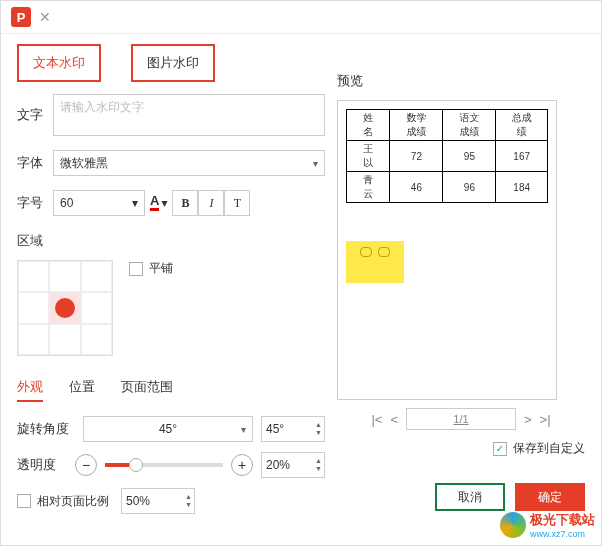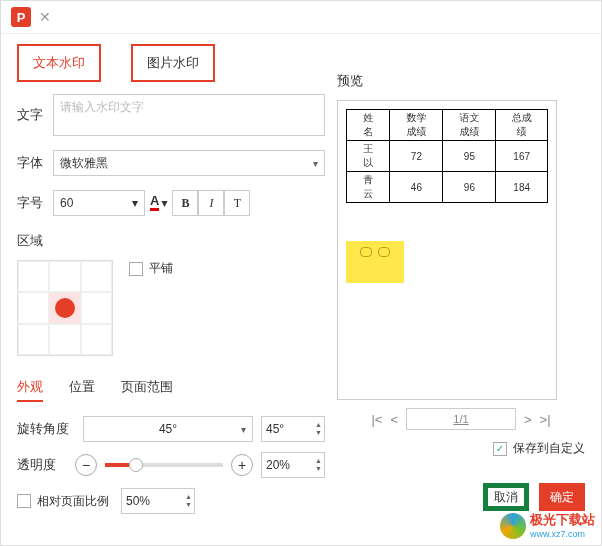--- a/index.html
+++ b/index.html
@@ -52,23 +52,23 @@
     .ptable { border-collapse: collapse; font-size: 10px; margin: 0 auto; }
     .ptable td { border: 1px solid #000; padding: 1px 14px; text-align: center; }
     .pimg { width: 58px; height: 42px; background: #ffe94a; margin-top: 38px; display: flex; align-items: center; justify-content: center; font-size: 8px; color: #888; position: relative; }
     .pimg::before { content: ""; position: absolute; top: 6px; left: 14px; width: 10px; height: 8px; border: 1px solid #b8a020; border-radius: 4px; }
     .pimg::after { content: ""; position: absolute; top: 6px; right: 14px; width: 10px; height: 8px; border: 1px solid #b8a020; border-radius: 4px; }
     .pager { display: flex; align-items: center; justify-content: center; gap: 8px; margin-top: 8px; color: #888; }
     .pager .pgbtn { cursor: pointer; font-size: 13px; }
     .pager .pgnum { border: 1px solid #ccc; width: 110px; height: 22px; display: flex; align-items: center; justify-content: center; font-size: 11px; text-decoration: underline; }
     .save-row { display: flex; justify-content: flex-end; margin-top: 10px; }
     .footer-btns { display: flex; justify-content: flex-end; gap: 10px; margin-top: 26px; position: relative; }
-    .btn { width: 46px; height: 28px; border: 5px solid #15803d; background: #fff; display: flex; align-items: center; justify-content: center; cursor: pointer; font-size: 12px; }
+    .btn { width: 70px; height: 28px; border: 2px solid #15803d; background: #fff; display: flex; align-items: center; justify-content: center; cursor: pointer; font-size: 12px; }
     .btn.primary { background: #e43e29; color: #fff; border-color: #e43e29; }
-    .brand { position: absolute; right: 6px; bottom: 6px; display: flex; align-items: flex-end; gap: 4px; }
+    .brand { position: absolute; right: 6px; bottom: 6px; display: flex; align-items: center; gap: 4px; }
     .brand .bicon { width: 26px; height: 26px; border-radius: 50%; background: conic-gradient(#2aa3e0,#7cc02b,#f0a800,#2aa3e0); }
     .brand .btxt { color: #e43e29; font-size: 13px; font-weight: bold; }
     .brand .bsub { color: #2aa3e0; font-size: 9px; }
   </style>
 </head>
 <body>
 
 <div class="dialog">
   <div class="titlebar">
     <div class="logo">P</div>

